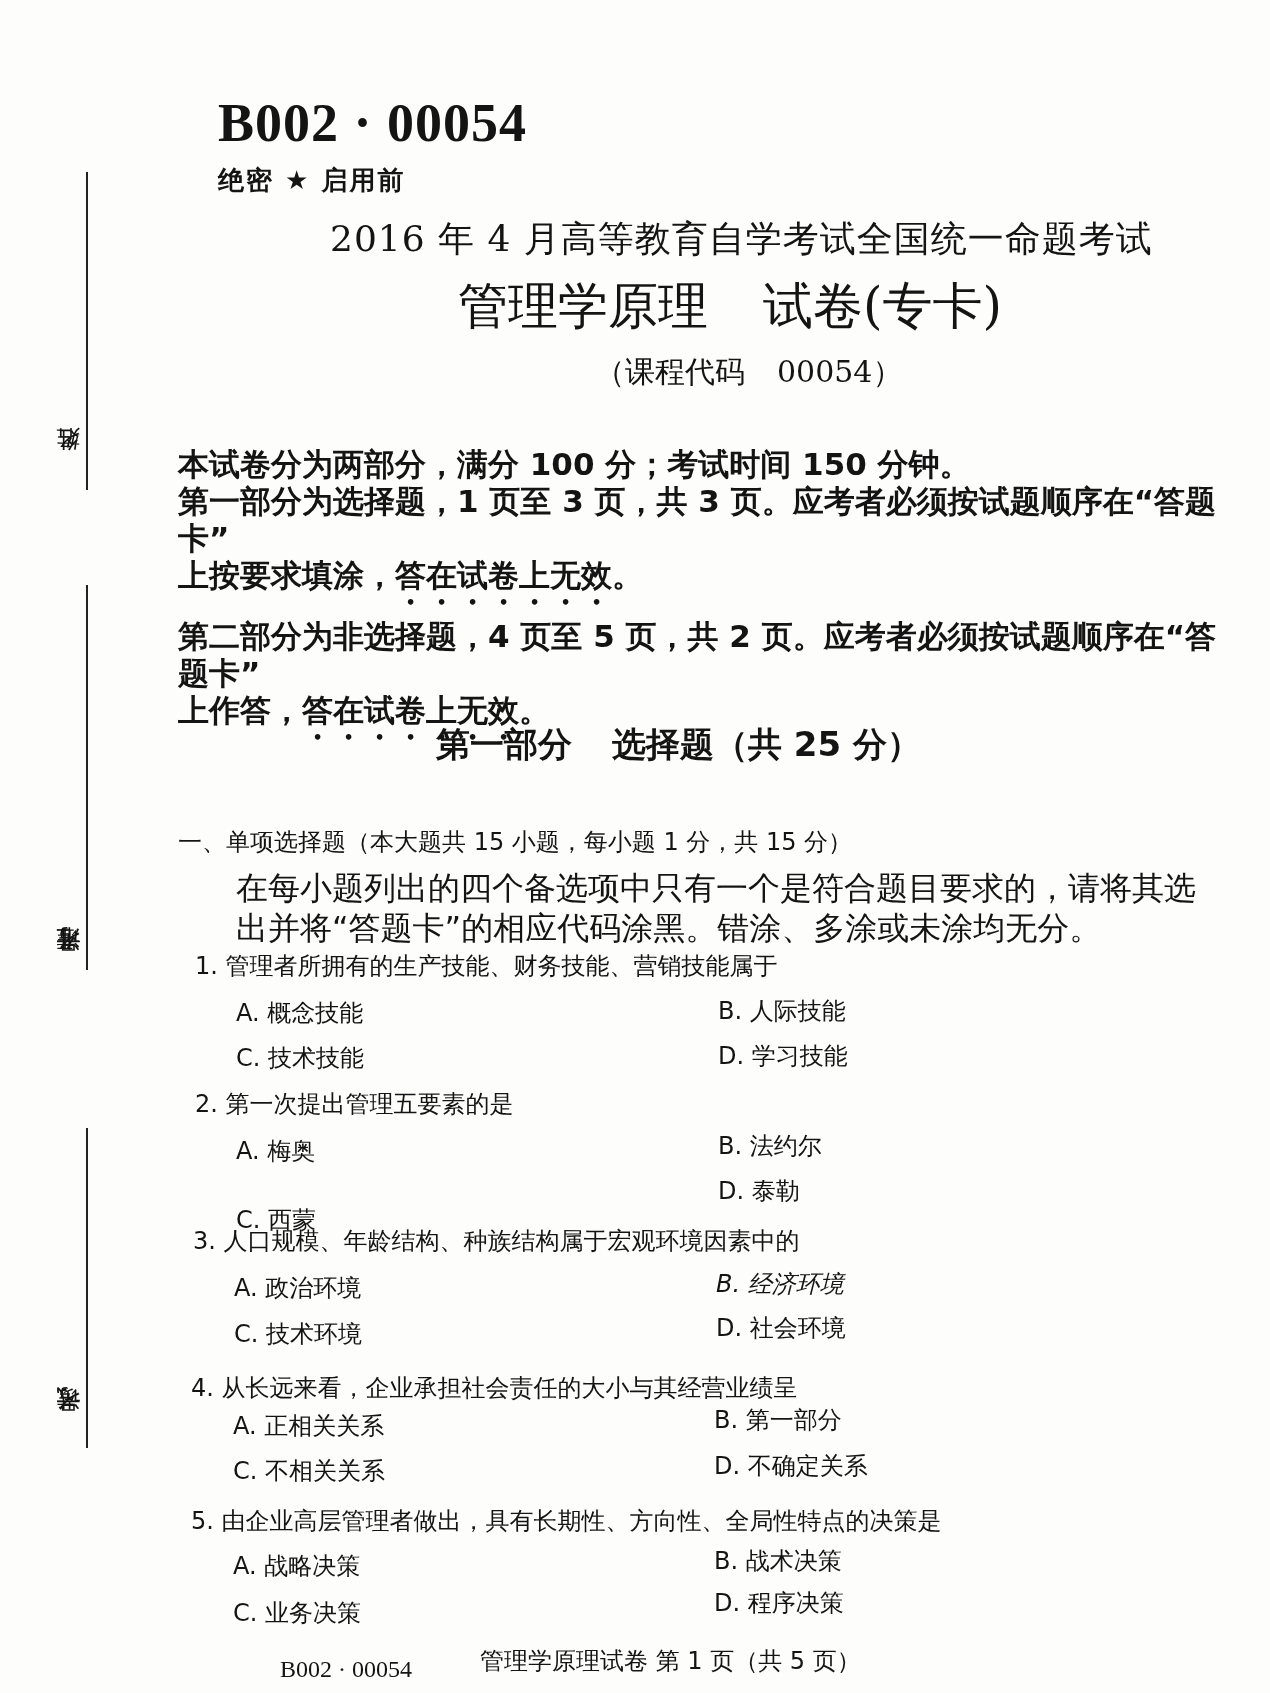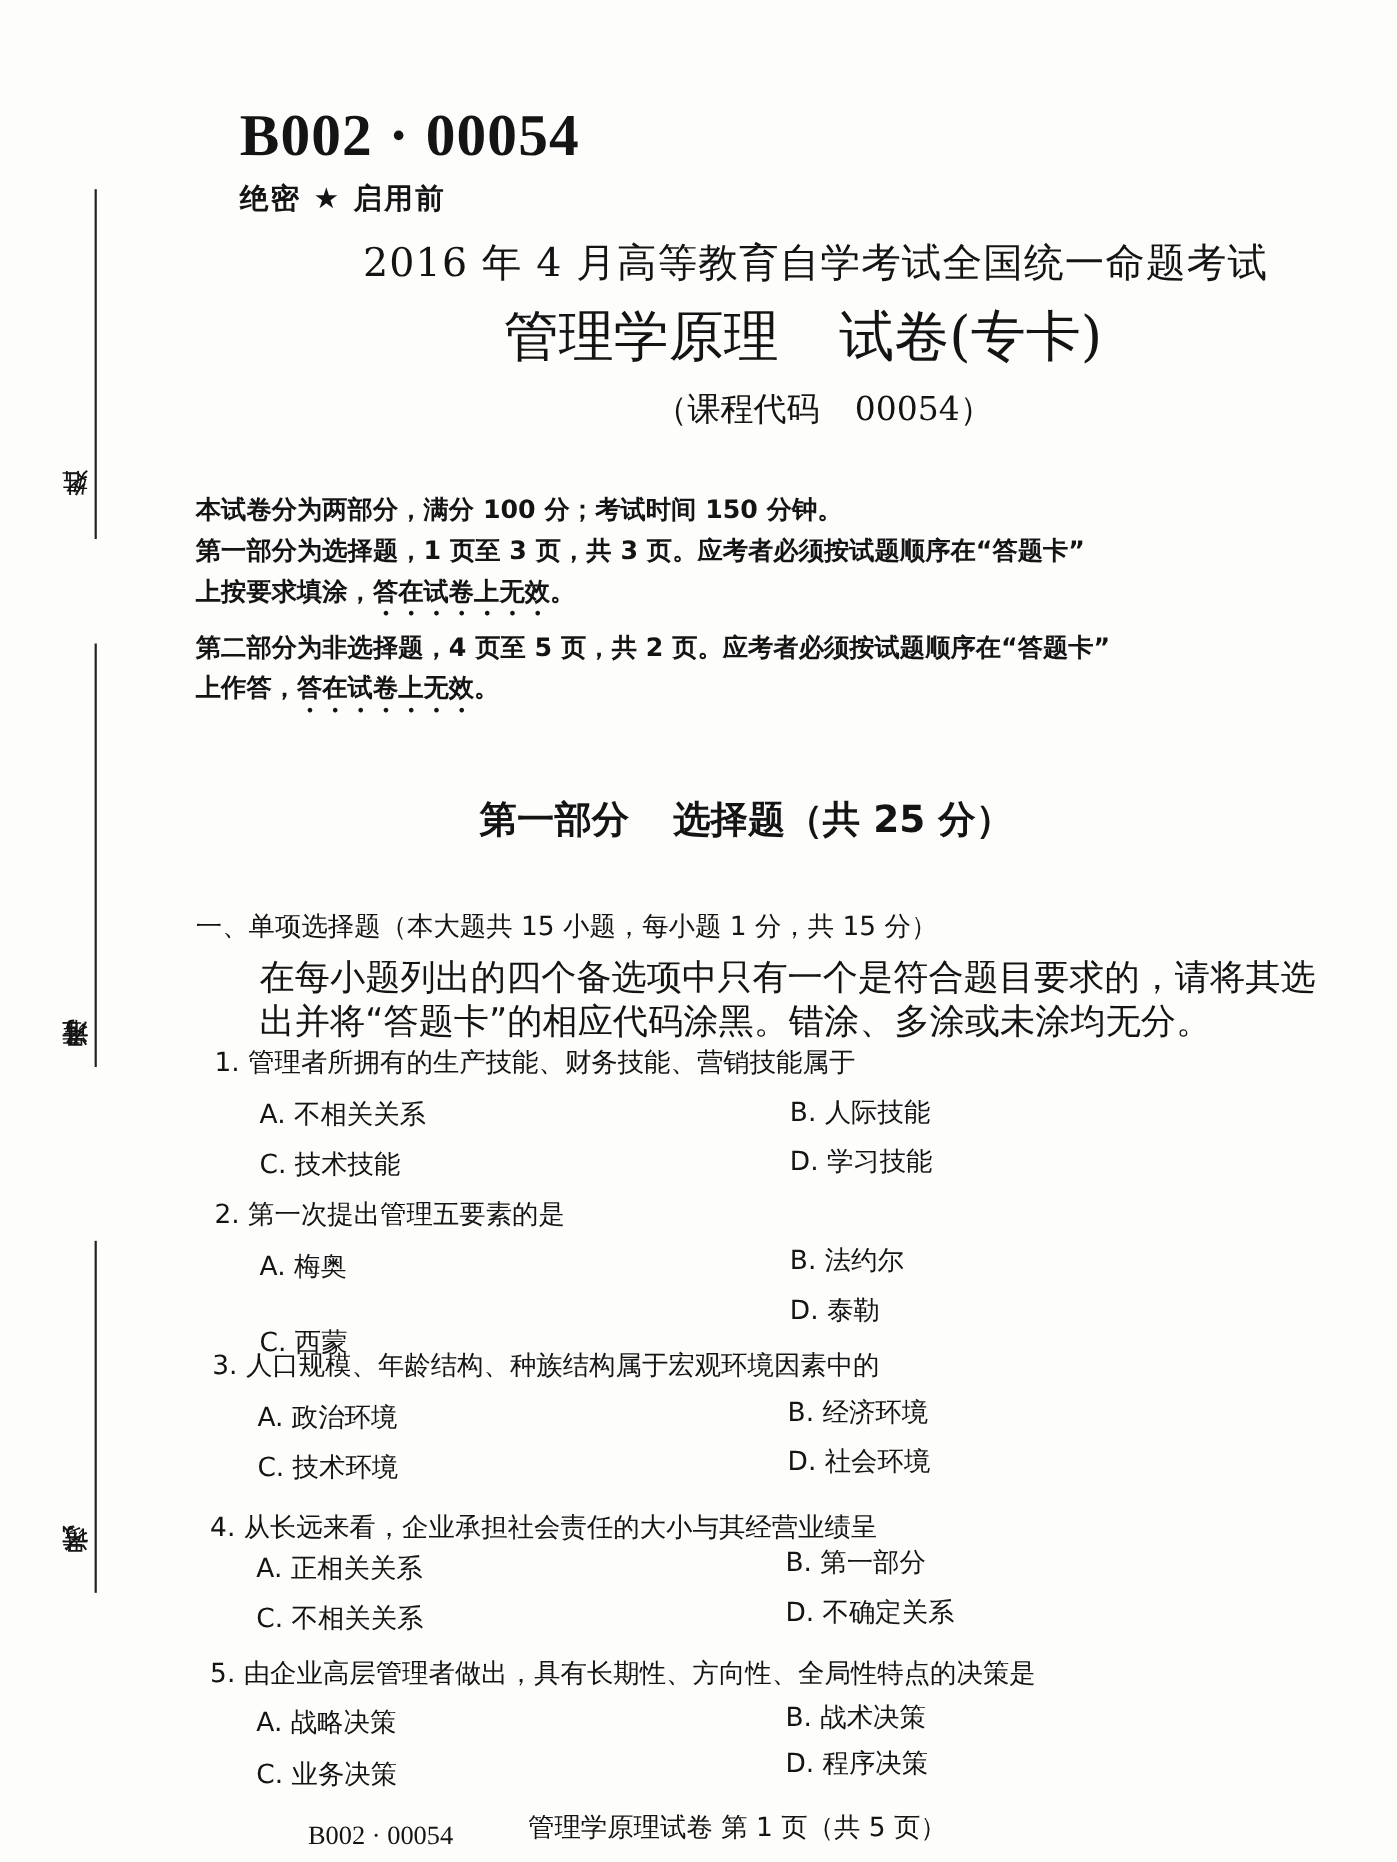--- a/index.html
+++ b/index.html
@@ -8,21 +8,21 @@
     font-family: "DejaVu Serif", "Liberation Serif", serif; color:#141414;
   }
   .abs { position:absolute; }
   .code { left:218px; top:92px; font-family:"Liberation Serif", serif; font-weight:bold; font-size:54px; letter-spacing:1px; }
   .secret { left:218px; top:163px; font-family:"DejaVu Sans", sans-serif; font-weight:bold; font-size:26px; letter-spacing:2px; }
   .exam-title { left:330px; top:215px; font-size:36px; letter-spacing:1px; }
   .subject-title { left:458px; top:273px; font-size:50px; }
   .subject-title .gap { display:inline-block; width:55px; }
   .course-code { left:595px; top:352px; font-size:30px; }
   .course-code .gap { display:inline-block; width:32px; }
-  .instructions { left:178px; top:446px; width:1040px; font-family:"DejaVu Sans", sans-serif; font-weight:bold; font-size:23px; line-height:37px; }
+  .instructions { left:178px; top:446px; width:1040px; font-family:"DejaVu Sans", sans-serif; font-weight:bold; font-size:31px; line-height:37px; }
   .instructions p { margin:0; }
   .instructions p.para2 { margin-top:6px; }
   .dot-em { text-emphasis: dot; -webkit-text-emphasis: dot; text-emphasis-position: under; -webkit-text-emphasis-position: under; }
   .part-title { left:436px; top:722px; font-family:"DejaVu Sans", sans-serif; font-weight:bold; font-size:34px; }
   .part-title .gap { display:inline-block; width:40px; }
   .section-head { left:178px; top:826px; font-family:"DejaVu Sans", sans-serif; font-size:24px; }
   .section-desc { left:236px; top:868px; width:960px; font-family:"DejaVu Sans", sans-serif; font-size:32px; line-height:40px; }
   .q { font-family:"DejaVu Sans", sans-serif; font-size:24px; }
   .opt { font-family:"DejaVu Sans", sans-serif; font-size:24px; }
   .side-label { font-family:"DejaVu Sans", sans-serif; font-size:24px; writing-mode:vertical-rl; transform:rotate(180deg); }
@@ -59,34 +59,34 @@
 </div>
 
 <div class="abs part-title">
   <span>第一部分</span><span class="gap"></span><span>选择题（共 25 分）</span>
 </div>
 
 <div class="abs section-head">一、单项选择题（本大题共 15 小题，每小题 1 分，共 15 分）</div>
 <div class="abs section-desc">在每小题列出的四个备选项中只有一个是符合题目要求的，请将其选出并将“答题卡”的相应代码涂黑。错涂、多涂或未涂均无分。</div>
 
 <div class="abs q" style="left:195px; top:950px;"><span>1.</span> <span>管理者所拥有的生产技能、财务技能、营销技能属于</span></div>
-<div class="abs opt" style="left:236px; top:997px;">A. 不相关关系</div>
+<div class="abs opt" style="left:236px; top:997px;">A. 概念技能</div>
 <div class="abs opt" style="left:718px; top:995px;">B. 人际技能</div>
 <div class="abs opt" style="left:236px; top:1042px;">C. 技术技能</div>
 <div class="abs opt" style="left:718px; top:1040px;">D. 学习技能</div>
 
 <div class="abs q" style="left:195px; top:1088px;"><span>2.</span> <span>第一次提出管理五要素的是</span></div>
 <div class="abs opt" style="left:236px; top:1135px;">A. 梅奥</div>
 <div class="abs opt" style="left:718px; top:1130px;">B. 法约尔</div>
 <div class="abs opt" style="left:236px; top:1180px;margin-top:24px;">C. 西蒙</div>
 <div class="abs opt" style="left:718px; top:1175px;">D. 泰勒</div>
 
 <div class="abs q" style="left:193px; top:1225px;"><span>3.</span> <span>人口规模、年龄结构、种族结构属于宏观环境因素中的</span></div>
 <div class="abs opt" style="left:234px; top:1272px;">A. 政治环境</div>
-<div class="abs opt" style="left:716px; top:1268px;">B. 经济环境</div>
+<div class="abs opt" style="left:716px; top:1268px;font-style:italic;">B. 经济环境</div>
 <div class="abs opt" style="left:234px; top:1318px;">C. 技术环境</div>
 <div class="abs opt" style="left:716px; top:1312px;">D. 社会环境</div>
 
 <div class="abs q" style="left:191px; top:1362px;margin-top:10px;"><span>4.</span> <span>从长远来看，企业承担社会责任的大小与其经营业绩呈</span></div>
 <div class="abs opt" style="left:233px; top:1410px;">A. 正相关关系</div>
 <div class="abs opt" style="left:714px; top:1404px;">B. 第一部分</div>
 <div class="abs opt" style="left:233px; top:1455px;">C. 不相关关系</div>
 <div class="abs opt" style="left:714px; top:1450px;">D. 不确定关系</div>
 
 <div class="abs q" style="left:191px; top:1505px;"><span>5.</span> <span>由企业高层管理者做出，具有长期性、方向性、全局性特点的决策是</span></div>

